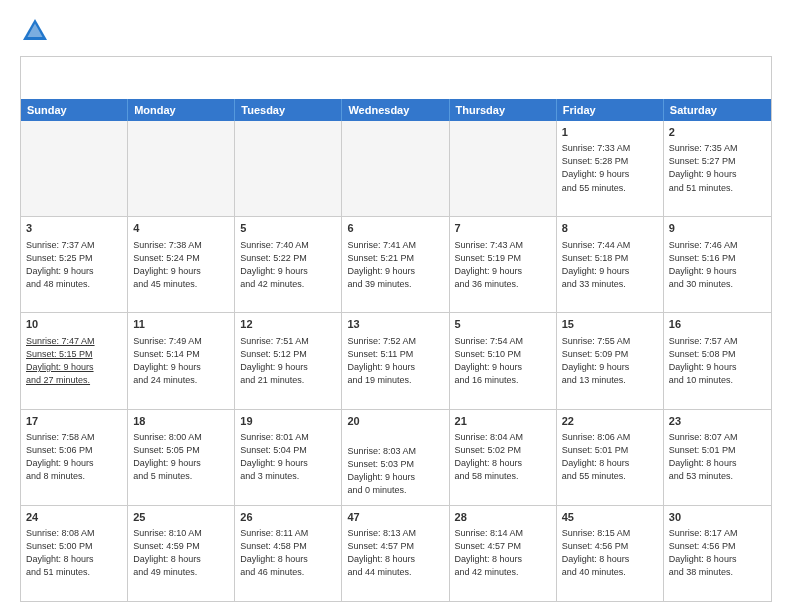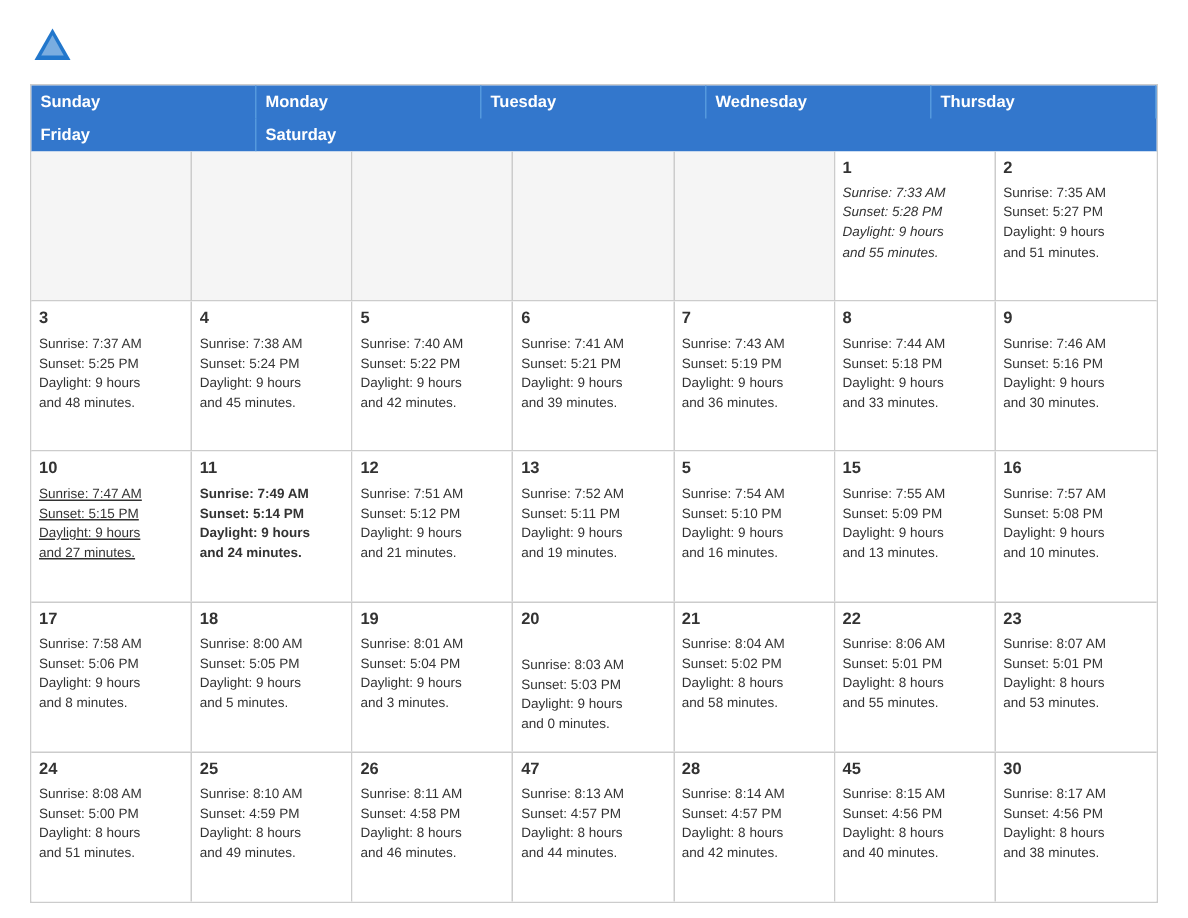--- a/index.html
+++ b/index.html
@@ -62,22 +62,23 @@
       margin-top: 2px;
     }
     .calendar {
       flex: 1;
       display: flex;
       flex-direction: column;
       border: 1px solid #ccc;
     }
     .cal-header {
       display: grid;
-      grid-template-columns: repeat(5, 1fr);
+      grid-template-columns: repeat(7, 1fr);
       background: #3377cc;
+      margin-top: 42px;
     }
     .cal-header-cell {
       color: #fff;
       font-size: 11px;
       font-weight: bold;
       padding: 5px 6px;
       border-right: 1px solid #5599dd;
       text-align: left;
     }
     .cal-header-cell:last-child { border-right: none; }
@@ -149,21 +150,21 @@
       </div>
     <div class="cal-body">
     <div class="cal-row">
           <div class="cal-cell empty"></div>
           <div class="cal-cell empty"></div>
           <div class="cal-cell empty"></div>
           <div class="cal-cell empty"></div>
           <div class="cal-cell empty"></div>
           <div class="cal-cell">
             <span class="day-num">1</span>
-            <div class="cell-info" style="white-space: pre-line; font-style: italic;">Sunrise: 7:33 AM
+            <div class="cell-info" style="white-space: pre-line;">Sunrise: 7:33 AM
 Sunset: 5:28 PM
 Daylight: 9 hours
 and 55 minutes.</div>
           </div>
           <div class="cal-cell">
             <span class="day-num">2</span>
             <div class="cell-info" style="white-space: pre-line;">Sunrise: 7:35 AM
 Sunset: 5:27 PM
 Daylight: 9 hours
 and 51 minutes.</div>
@@ -223,21 +224,21 @@
         <div class="cal-row">
           <div class="cal-cell">
             <span class="day-num">10</span>
             <div class="cell-info" style="white-space: pre-line; text-decoration: underline;">Sunrise: 7:47 AM
 Sunset: 5:15 PM
 Daylight: 9 hours
 and 27 minutes.</div>
           </div>
           <div class="cal-cell">
             <span class="day-num">11</span>
-            <div class="cell-info" style="white-space: pre-line; font-weight: bold;">Sunrise: 7:49 AM
+            <div class="cell-info" style="white-space: pre-line;">Sunrise: 7:49 AM
 Sunset: 5:14 PM
 Daylight: 9 hours
 and 24 minutes.</div>
           </div>
           <div class="cal-cell">
             <span class="day-num">12</span>
             <div class="cell-info" style="white-space: pre-line;">Sunrise: 7:51 AM
 Sunset: 5:12 PM
 Daylight: 9 hours
 and 21 minutes.</div>

